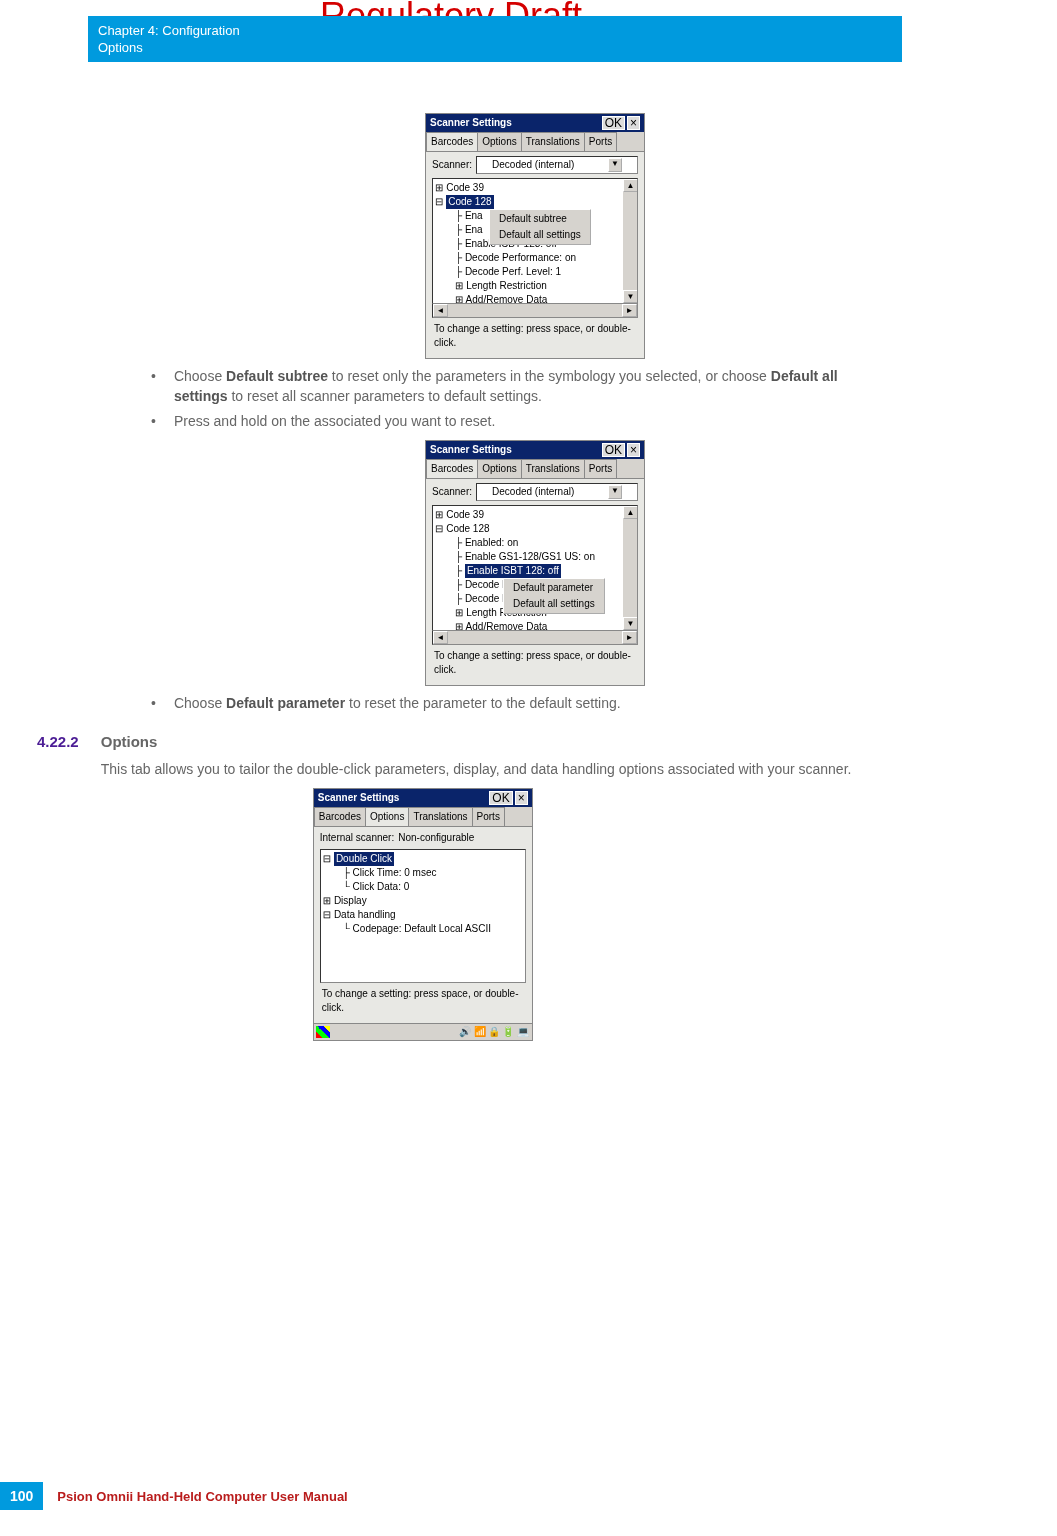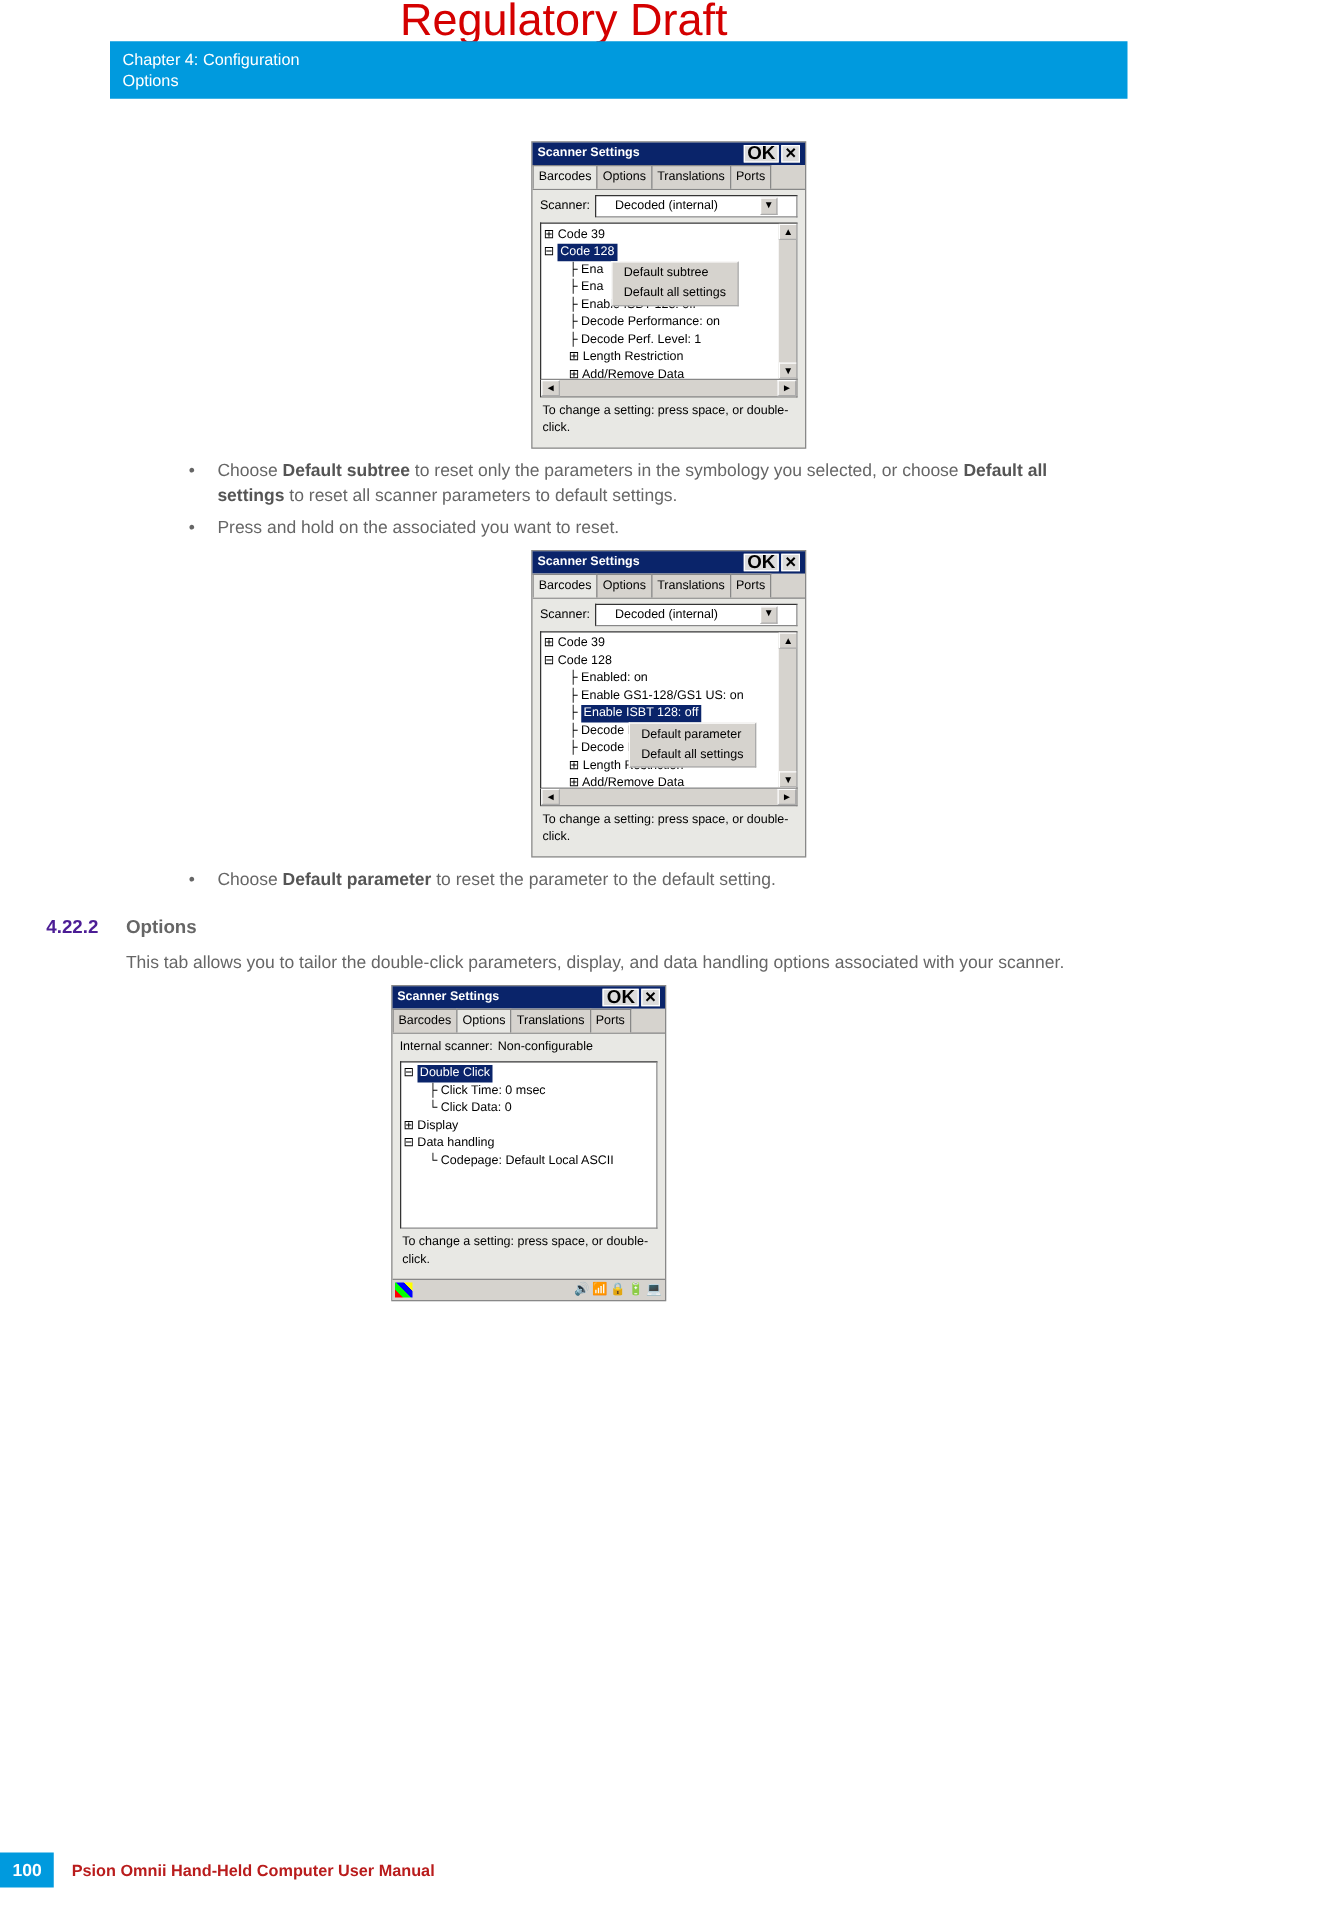--- a/index.html
+++ b/index.html
@@ -1,23 +1,23 @@
 <!DOCTYPE html>
 <html><head>
 <meta charset="utf-8">
 <style>
 html,body{margin:0;padding:0;background:#fff;font-family:Arial,Helvetica,sans-serif;color:#666}
 .page{width:902px;height:1536px;position:relative;background:#fff}
 .draft{position:absolute;top:-5px;left:0;right:0;text-align:center;font-size:36px;color:#d40000}
-.bluebar{position:absolute;top:33px;left:88px;right:0;height:46px;background:#009ade;color:#fff;font-size:13px;padding:7px 10px;box-sizing:border-box;line-height:1.3}
+.bluebar{position:absolute;top:16px;left:88px;right:0;height:46px;background:#009ade;color:#fff;font-size:13px;padding:7px 10px;box-sizing:border-box;line-height:1.3}
 .content{position:absolute;top:105px;left:125px;right:20px;font-size:14px;line-height:1.4}
 .screenshot{margin:8px auto;width:218px;background:#e8e8e4;border:1px solid #888;font-family:Tahoma,Arial,sans-serif;font-size:10px;color:#000}
 .titlebar{background:#0a246a;color:#fff;padding:2px 4px;display:flex;justify-content:space-between;align-items:center;font-weight:bold}
 .tbtns{display:flex;gap:2px}
-.tbtn{background:#dcdcdc;color:#000;font-weight:bold;border:1px solid #fff;font-size:15px;padding:0 2px;line-height:12px}
+.tbtn{background:#dcdcdc;color:#000;font-weight:normal;border:1px solid #fff;font-size:12px;padding:0 2px;line-height:12px}
 .tabs{display:flex;background:#d6d3ce;border-bottom:1px solid #888;font-size:10px}
 .tab{padding:2px 4px;border:1px solid #888;border-bottom:none;background:#d6d3ce;margin-right:-1px}
 .tab.active{background:#e8e8e4}
 .body{padding:4px 6px;font-size:10px}
 .scrow{display:flex;align-items:center;gap:4px;margin-bottom:4px}
 .combo{flex:1;background:#fff;border:1px inset #888;padding:1px 15px;display:flex;justify-content:space-between;align-items:center}
 .arrow{width:12px;height:12px;background:#d6d3ce;border:1px outset #fff;font-size:8px;text-align:center;line-height:10px}
 .tree{background:#fff;border:1px inset #888;height:120px;padding:2px;position:relative;overflow:hidden}
 .node{white-space:nowrap;font-size:10px;line-height:14px}
 .sel{background:#0a246a;color:#fff;display:inline-block;padding:0 2px}

